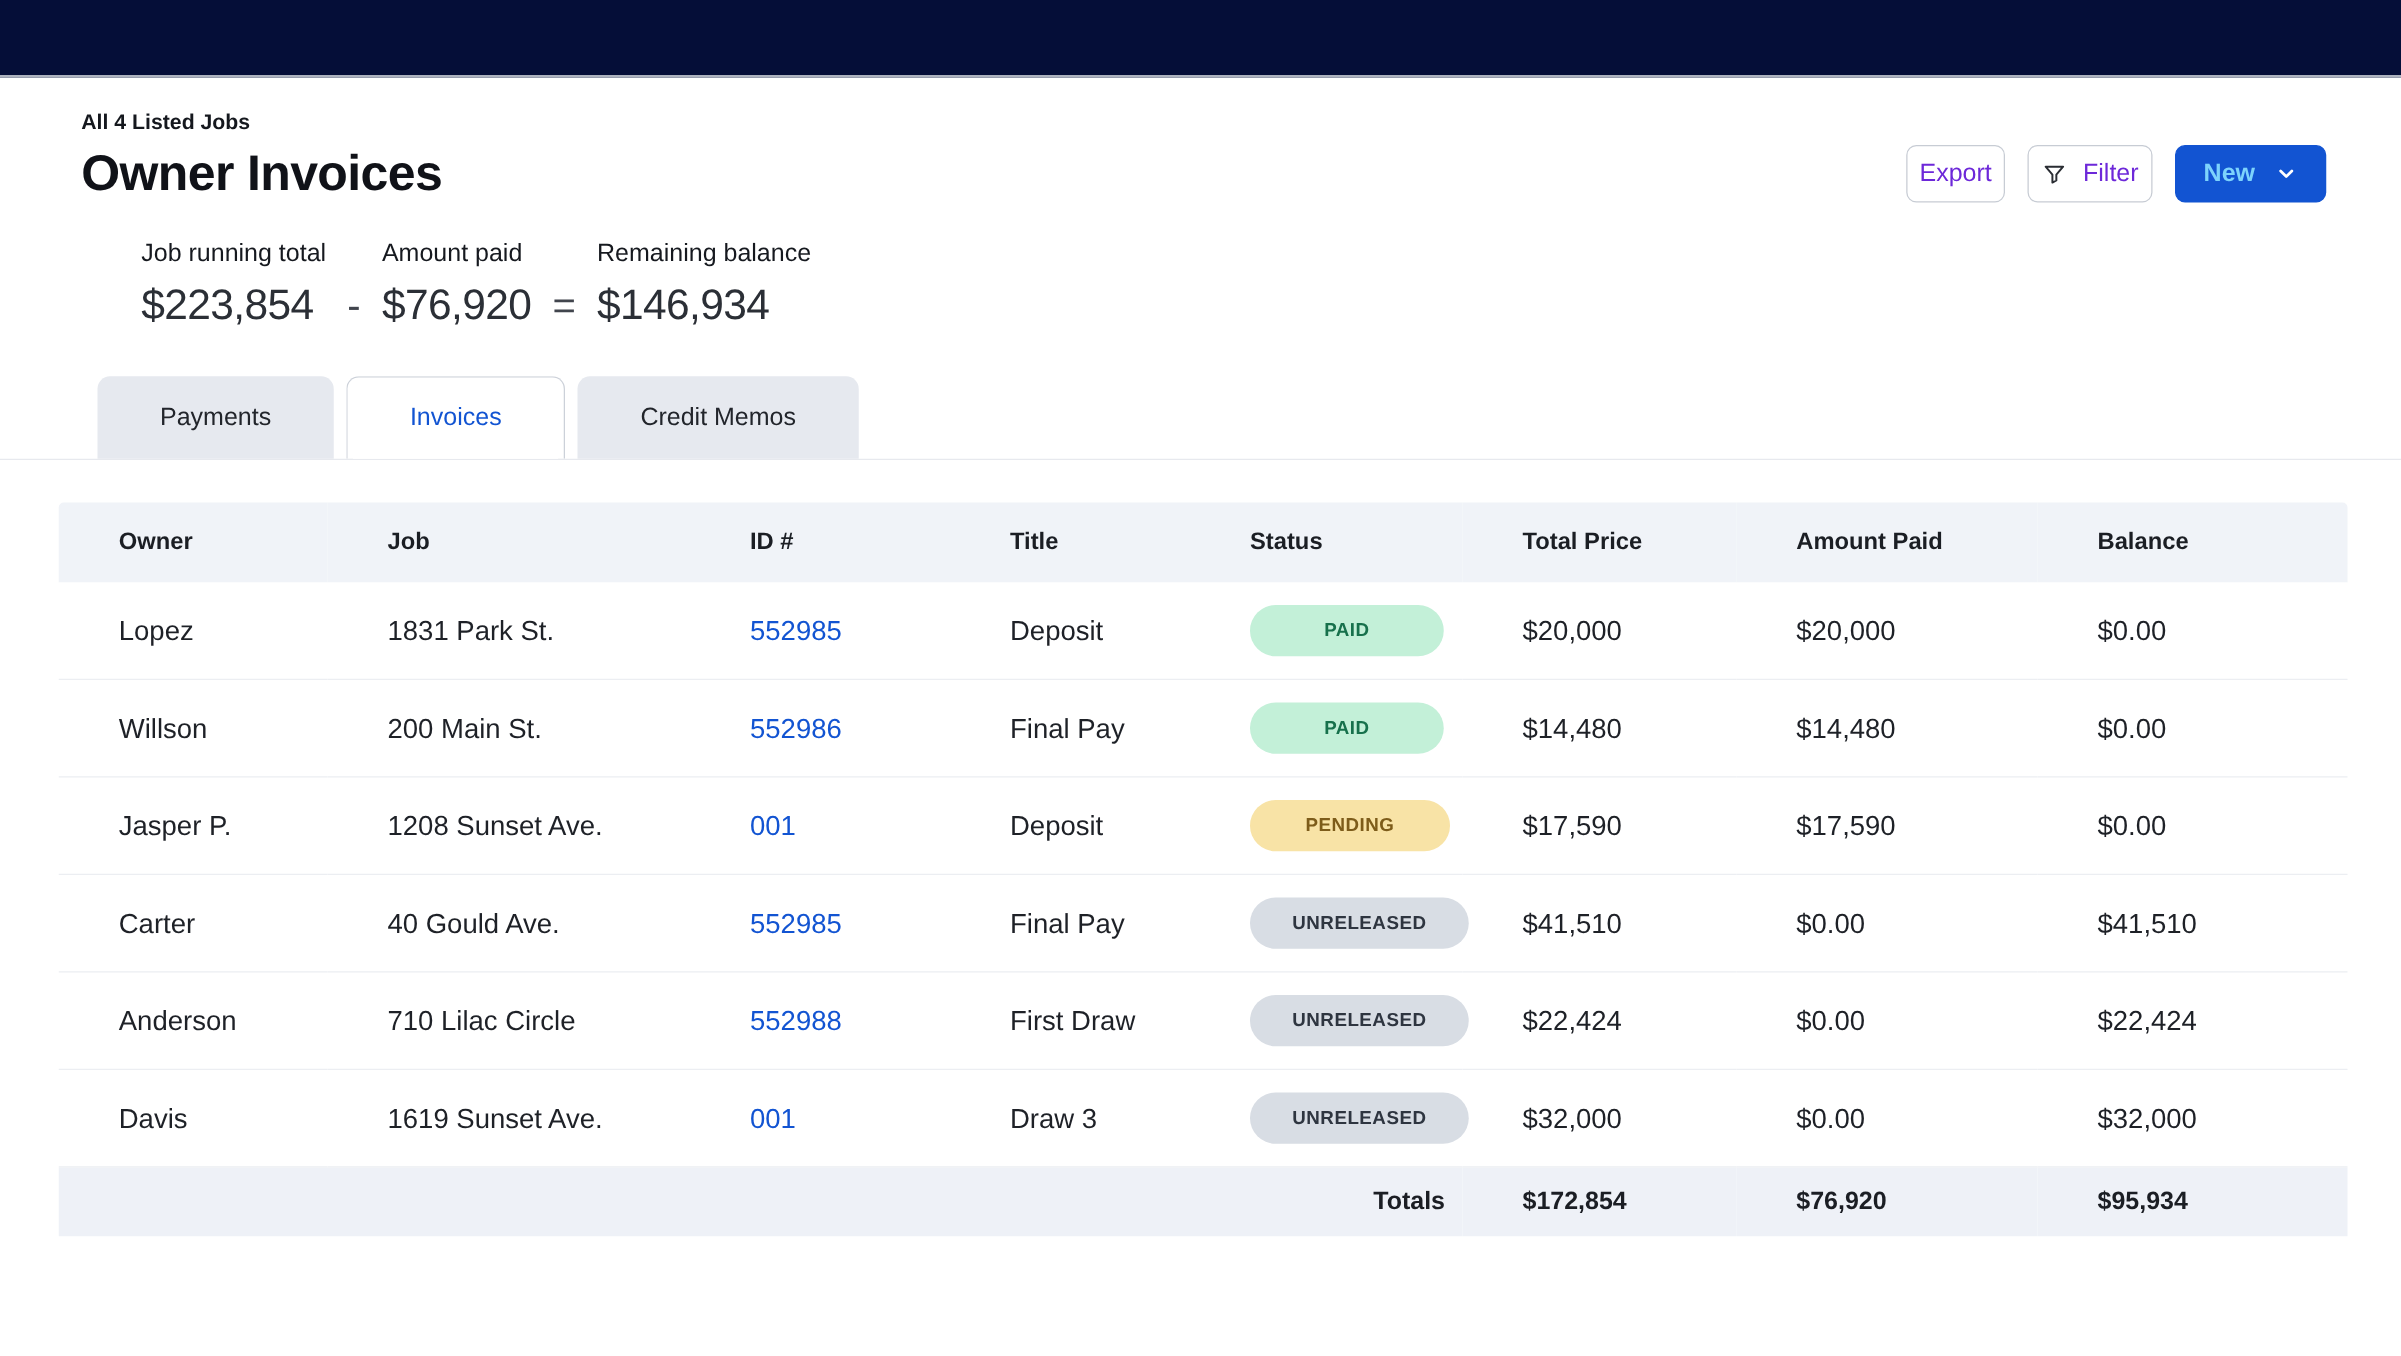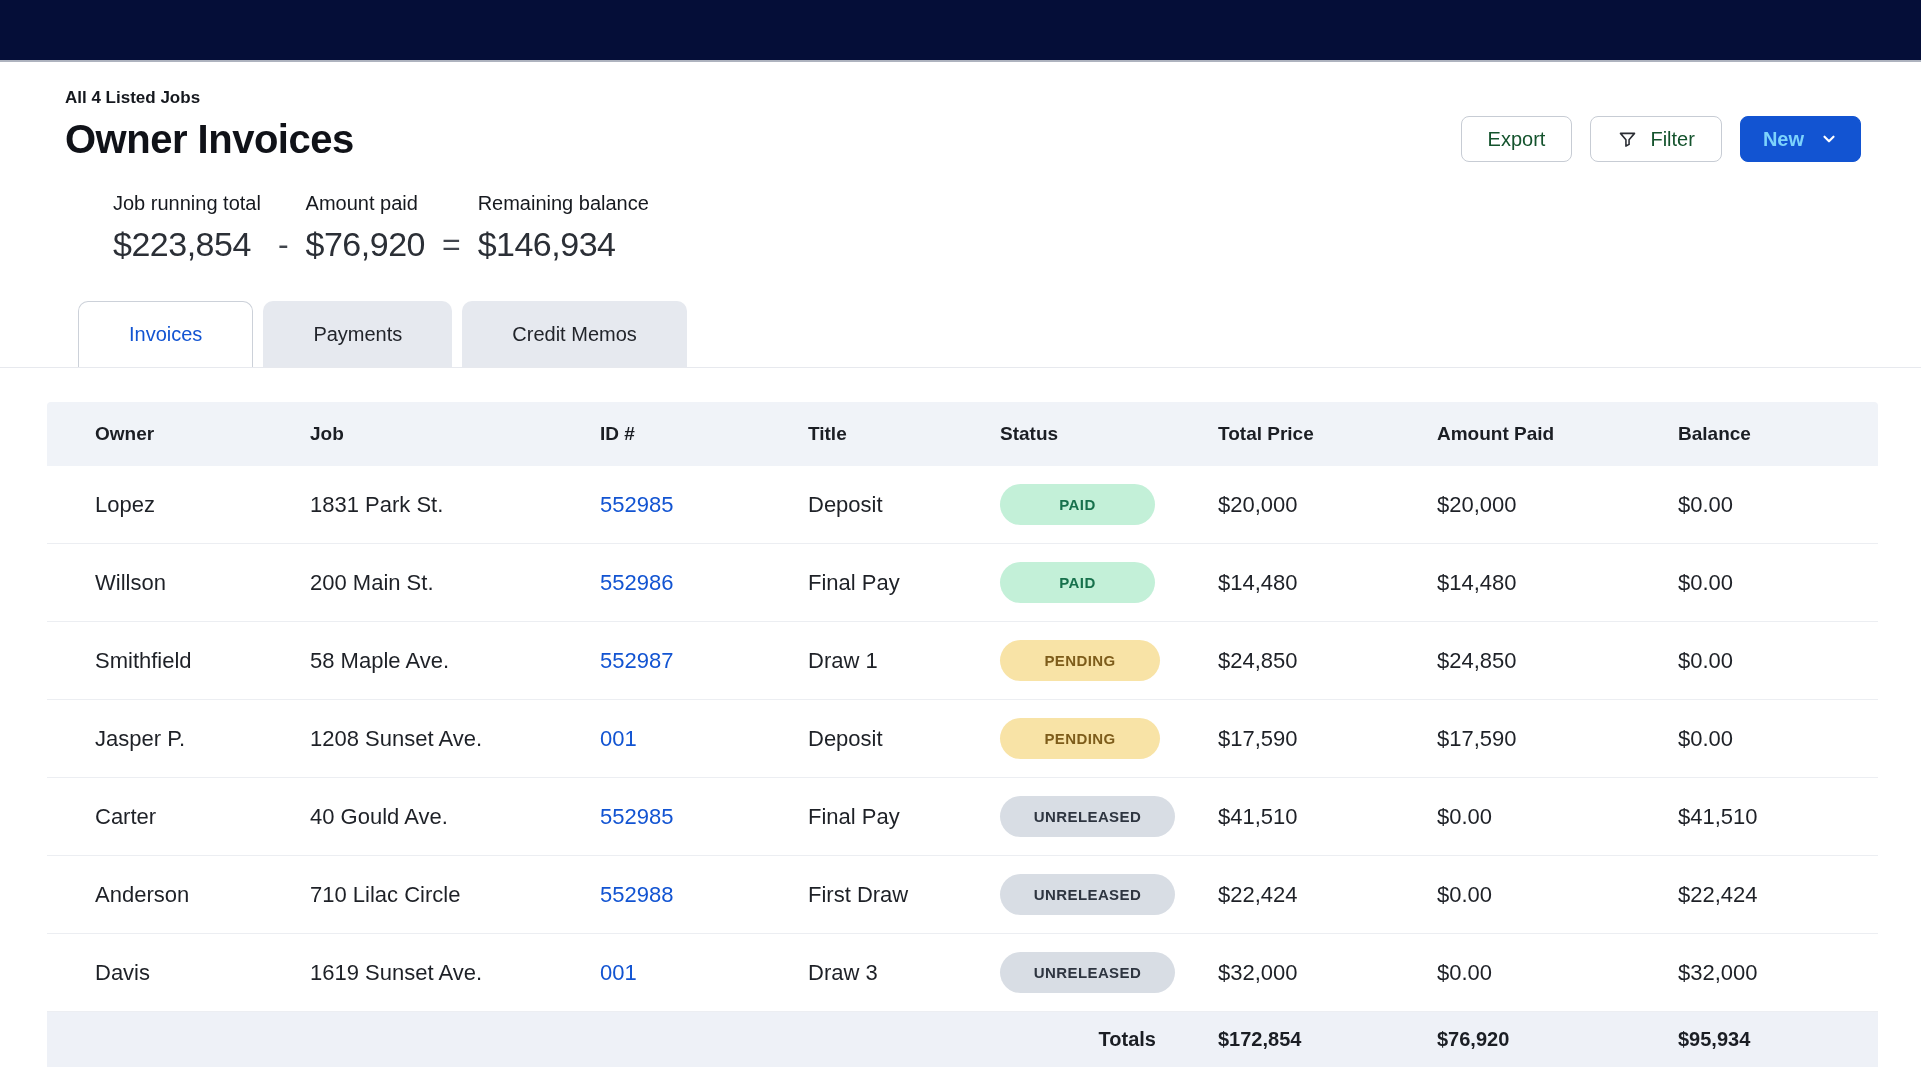--- a/index.html
+++ b/index.html
@@ -18,24 +18,24 @@
   }
 
   
   .page-header { padding: 26px 60px 0 65px; }
   .subtitle { font-size: 17px; font-weight: 600; color: #15181e; }
   .title-row { display: flex; align-items: flex-end; justify-content: space-between; margin-top: 6px; }
   .page-title { font-size: 40px; font-weight: 800; color: #101218; letter-spacing: -0.5px; }
   .actions { display: flex; gap: 18px; margin-top: 2px; }
   .btn {
     display: inline-flex; align-items: center; gap: 12px;
-    height: 46px; padding: 0 26px;
+    height: 46px; padding: 0 10px;
     border: 1px solid #c7ccd4; border-radius: 8px;
     background: #ffffff; font-family: inherit;
-    font-size: 20px; font-weight: 500; color: #14532d; cursor: pointer;
+    font-size: 20px; font-weight: 500; color: #6d28d9; cursor: pointer;
   }
   .btn-primary {
     background: var(--accent-blue, #1254d2);
     border-color: var(--accent-blue, #1254d2);
     color: #7dd3fc; font-weight: 600; gap: 16px; padding: 0 22px;
   }
   .btn svg { display: block; }
 
   
   .summary { display: flex; align-items: flex-end; margin-top: 30px; margin-left: 48px; }
@@ -144,22 +144,22 @@
     </div>
     <span class="summary-op">=</span>
     <div class="summary-item">
       <span class="summary-label">Remaining balance</span>
       <span class="summary-value">$146,934</span>
     </div>
   </div>
 </div>
 
 <div class="tabs">
+  <div class="tab">Payments</div>
   <div class="tab active">Invoices</div>
-  <div class="tab">Payments</div>
   <div class="tab">Credit Memos</div>
 </div>
 
 <div class="table-wrap">
   <table>
     <colgroup>
       <col class="c-owner">
         <col class="c-job">
         <col class="c-id">
         <col class="c-title">
@@ -195,30 +195,20 @@
           <td>Willson</td>
           <td>200 Main St.</td>
           <td><a class="id-link">552986</a></td>
           <td>Final Pay</td>
           <td class="cell-status"><span class="badge paid">PAID</span></td>
           <td>$14,480</td>
           <td>$14,480</td>
           <td>$0.00</td>
         </tr>
         <tr>
-          <td>Smithfield</td>
-          <td>58 Maple Ave.</td>
-          <td><a class="id-link">552987</a></td>
-          <td>Draw 1</td>
-          <td class="cell-status"><span class="badge pending">PENDING</span></td>
-          <td>$24,850</td>
-          <td>$24,850</td>
-          <td>$0.00</td>
-        </tr>
-        <tr>
           <td>Jasper P.</td>
           <td>1208 Sunset Ave.</td>
           <td><a class="id-link">001</a></td>
           <td>Deposit</td>
           <td class="cell-status"><span class="badge pending">PENDING</span></td>
           <td>$17,590</td>
           <td>$17,590</td>
           <td>$0.00</td>
         </tr>
         <tr>

